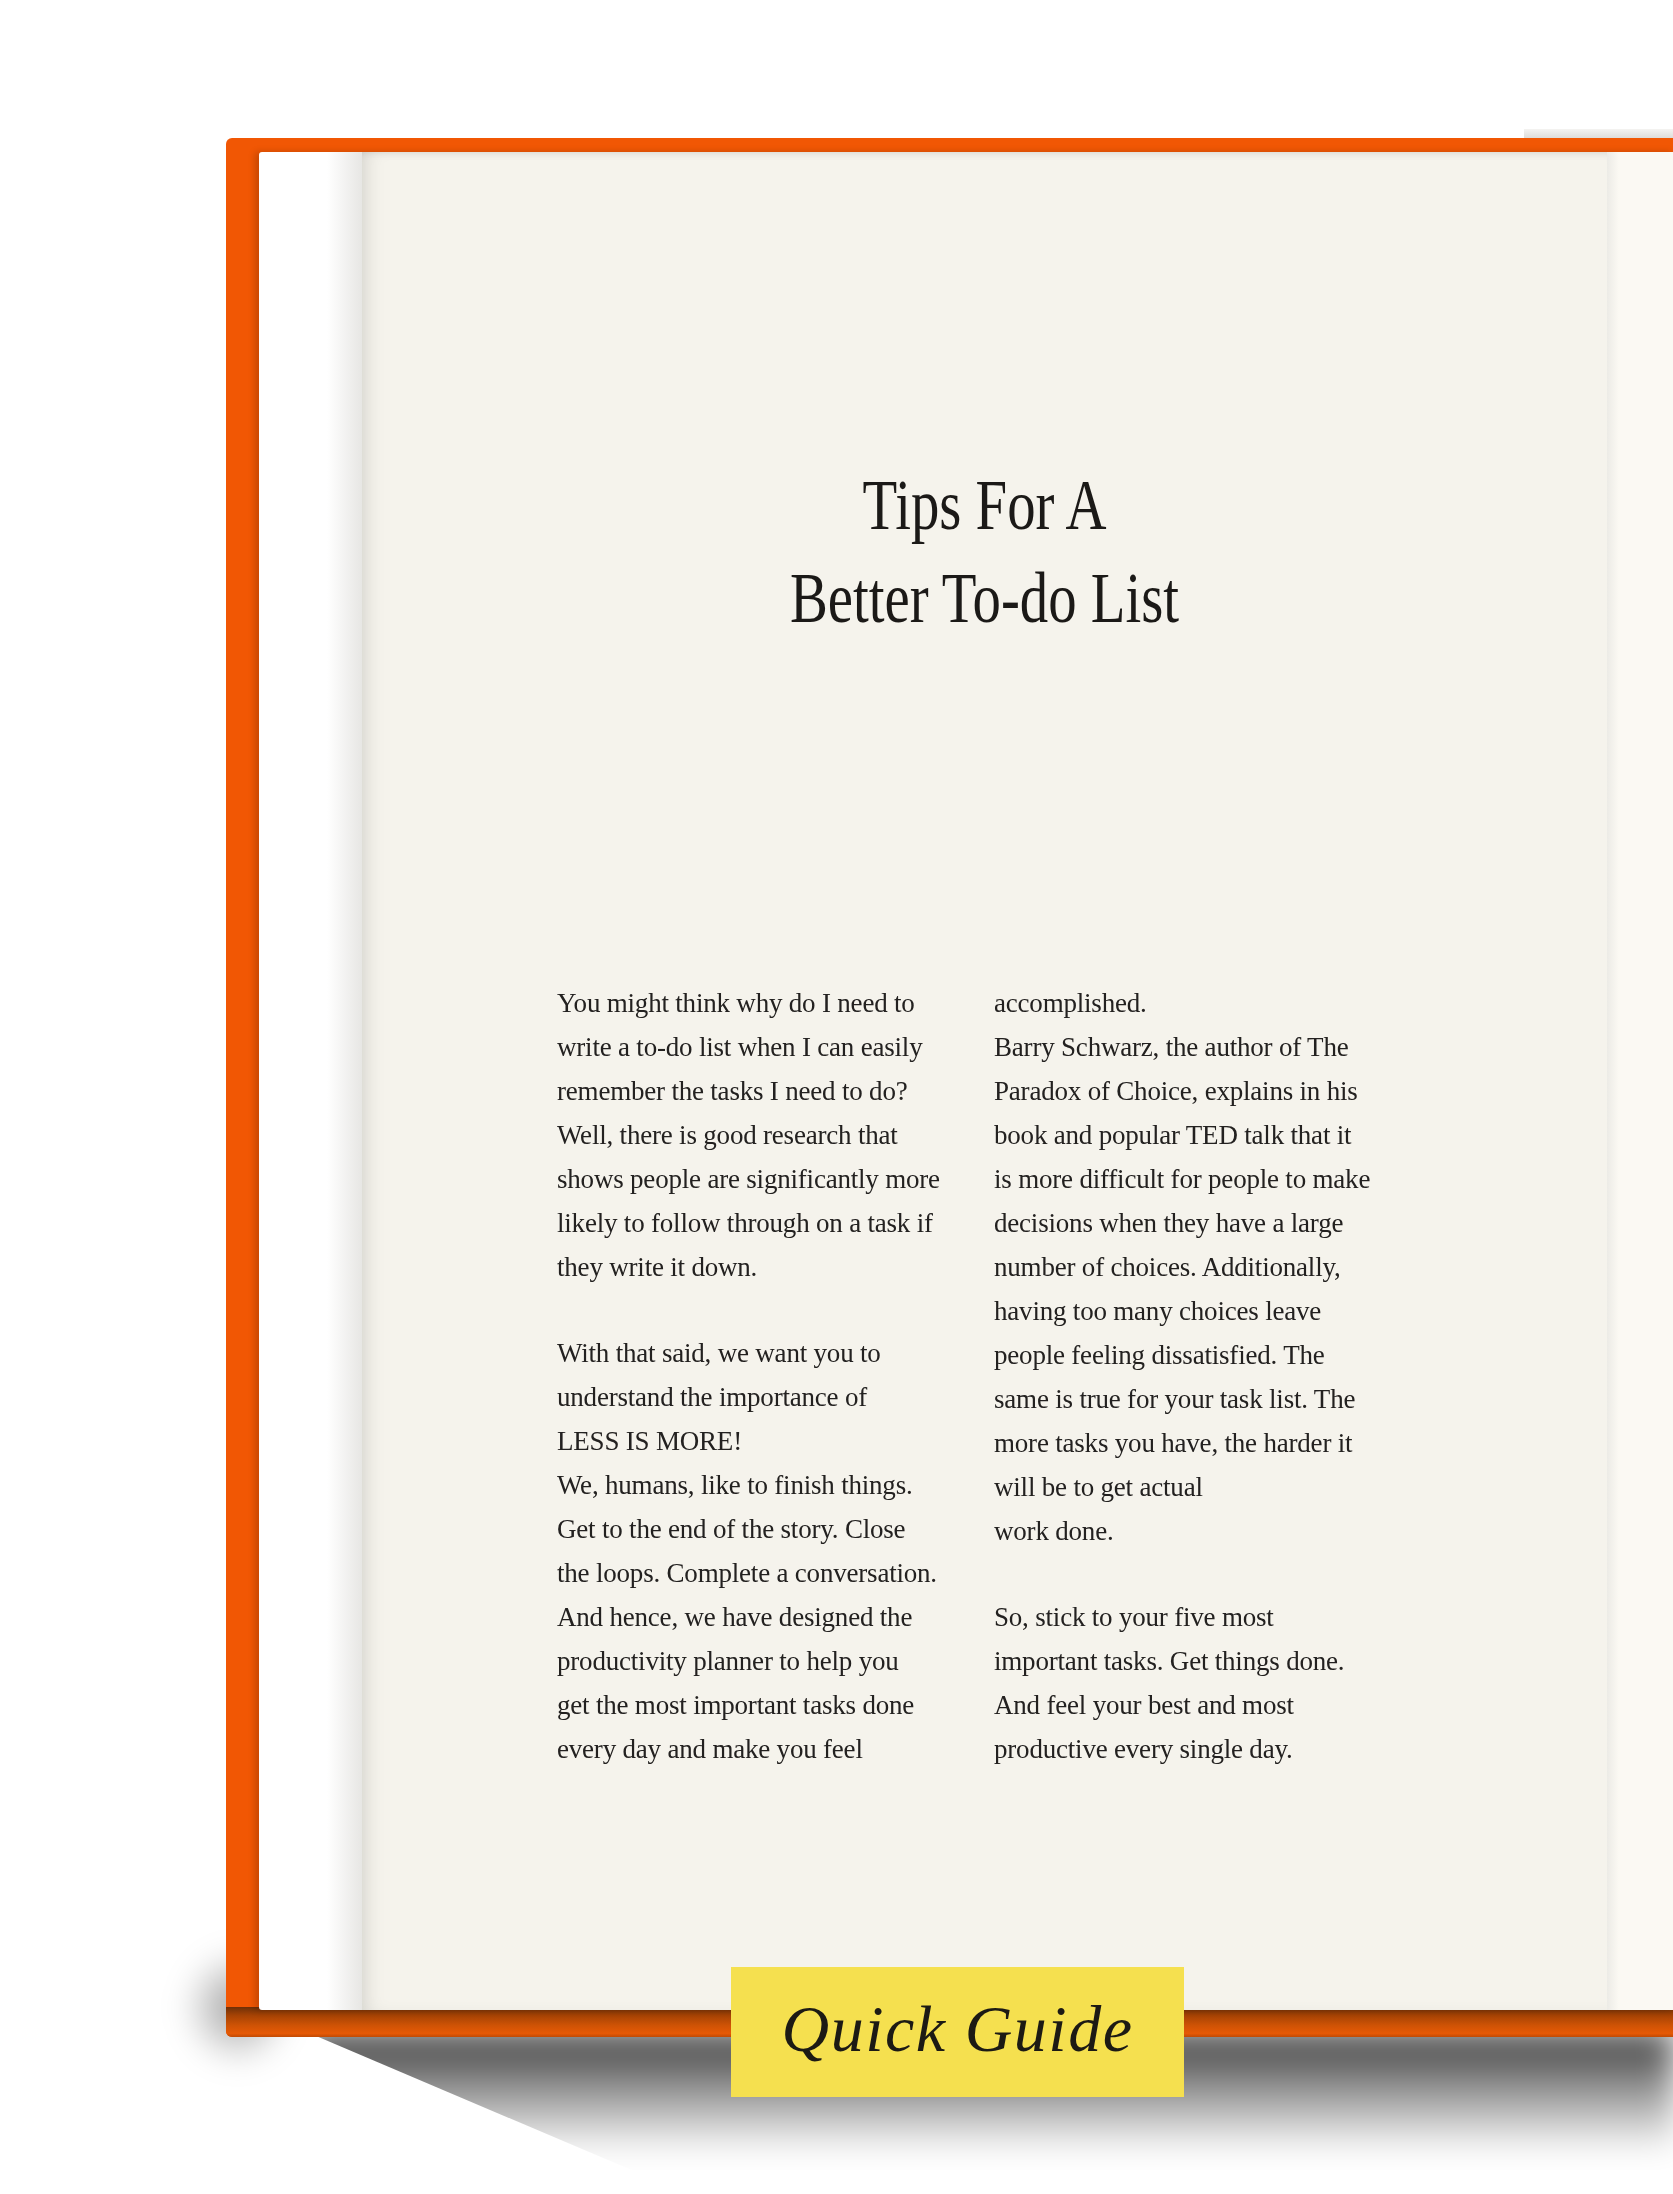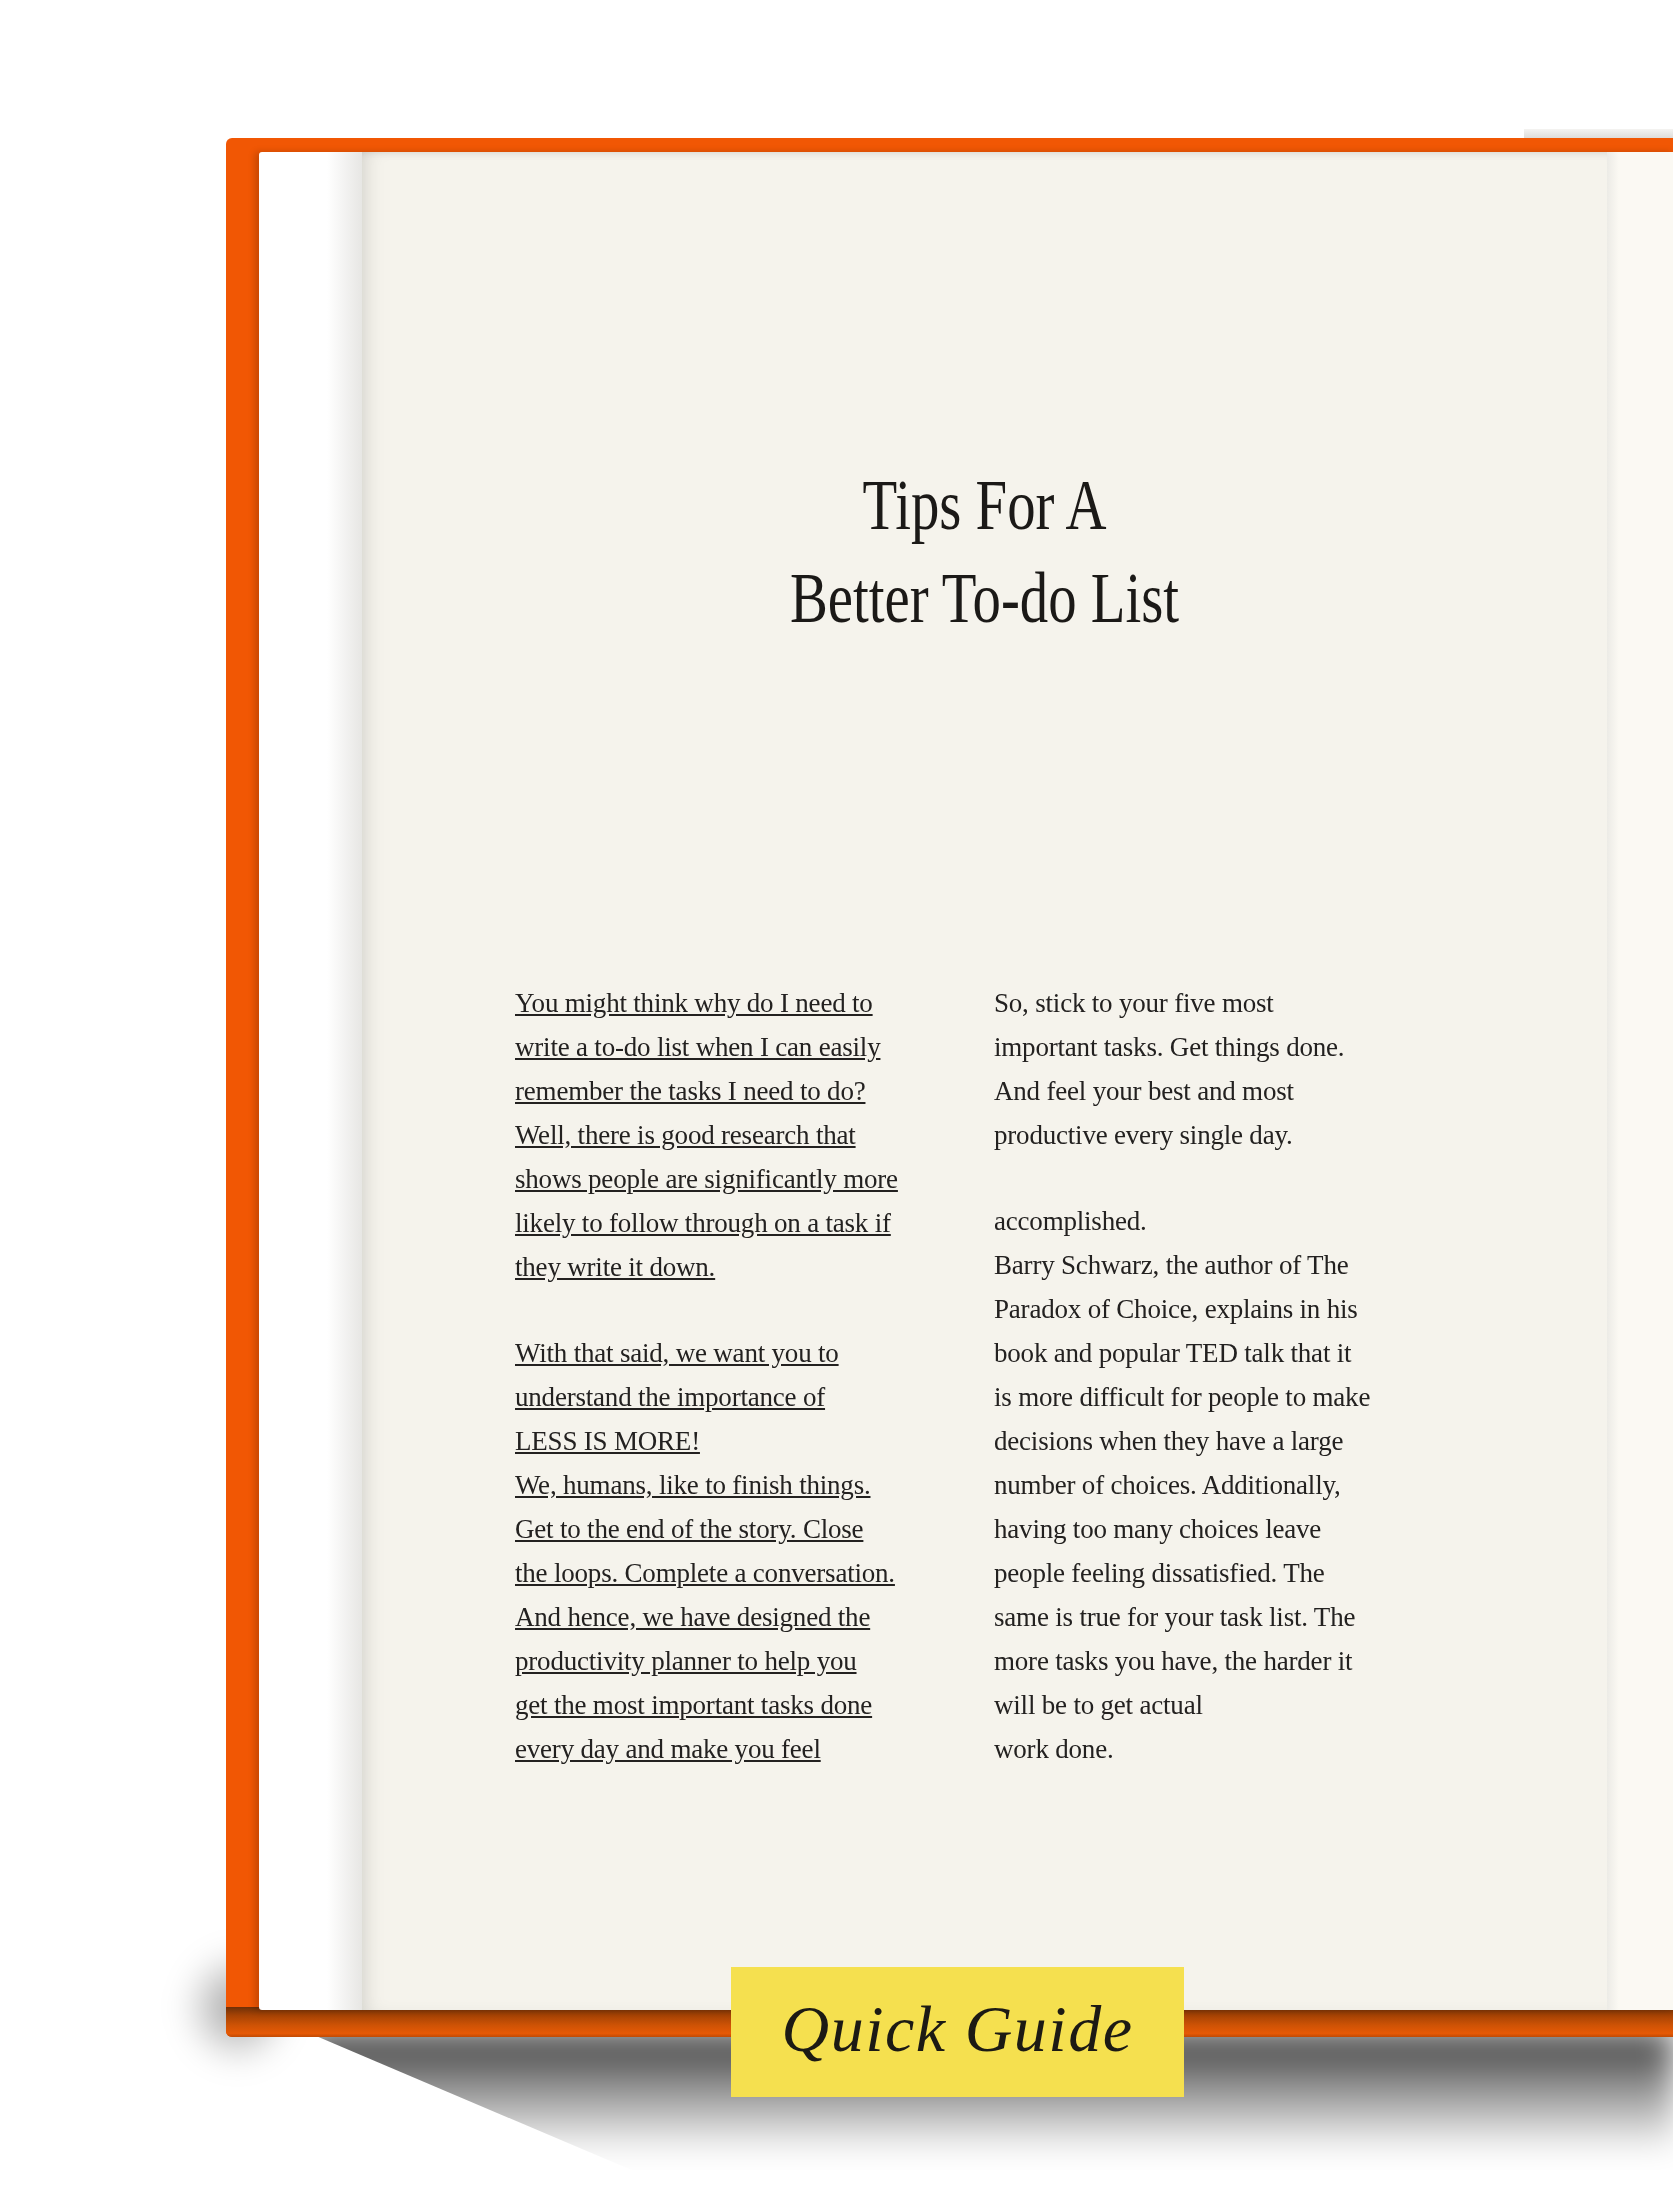--- a/index.html
+++ b/index.html
@@ -75,21 +75,21 @@
     transform:scale(0.86,1.10);
     transform-origin:50% 0;
     letter-spacing:0px;
   }
   .text-col{
     position:absolute;top:981px;
     font-size:27px;line-height:44px;
     letter-spacing:-0.2px;
     color:#232120;
   }
-  .col-left{left:515px;width:453px;text-decoration:underline;}
+  .col-left{left:557px;width:453px;}
   .col-right{left:994px;width:468px;}
   .para{white-space:pre-line;margin:0 0 42px 0;}
 
   
   .quick-guide-tab{
     position:absolute;left:723px;top:1967px;width:453px;height:130px;
     background:#F5E04F;
     display:flex;align-items:center;justify-content:center;
     z-index:5;
     margin-left:8px;
@@ -141,37 +141,37 @@
 We, humans, like to finish things.
 Get to the end of the story. Close
 the loops. Complete a conversation.
 And hence, we have designed the
 productivity planner to help you
 get the most important tasks done
 every day and make you feel</p>
   </div>
 
   <div class="text-col col-right">
-    <p class="para">So, stick to your five most
-important tasks. Get things done.
-And feel your best and most
-productive every single day.</p>
     <p class="para">accomplished.
 Barry Schwarz, the author of The
 Paradox of Choice, explains in his
 book and popular TED talk that it
 is more difficult for people to make
 decisions when they have a large
 number of choices. Additionally,
 having too many choices leave
 people feeling dissatisfied. The
 same is true for your task list. The
 more tasks you have, the harder it
 will be to get actual
 work done.</p>
+    <p class="para">So, stick to your five most
+important tasks. Get things done.
+And feel your best and most
+productive every single day.</p>
   </div>
 
   <div class="quick-guide-tab">
     <span class="quick-guide-text">Quick Guide</span>
   </div>
 
 </div>
 
 
 </body></html>

